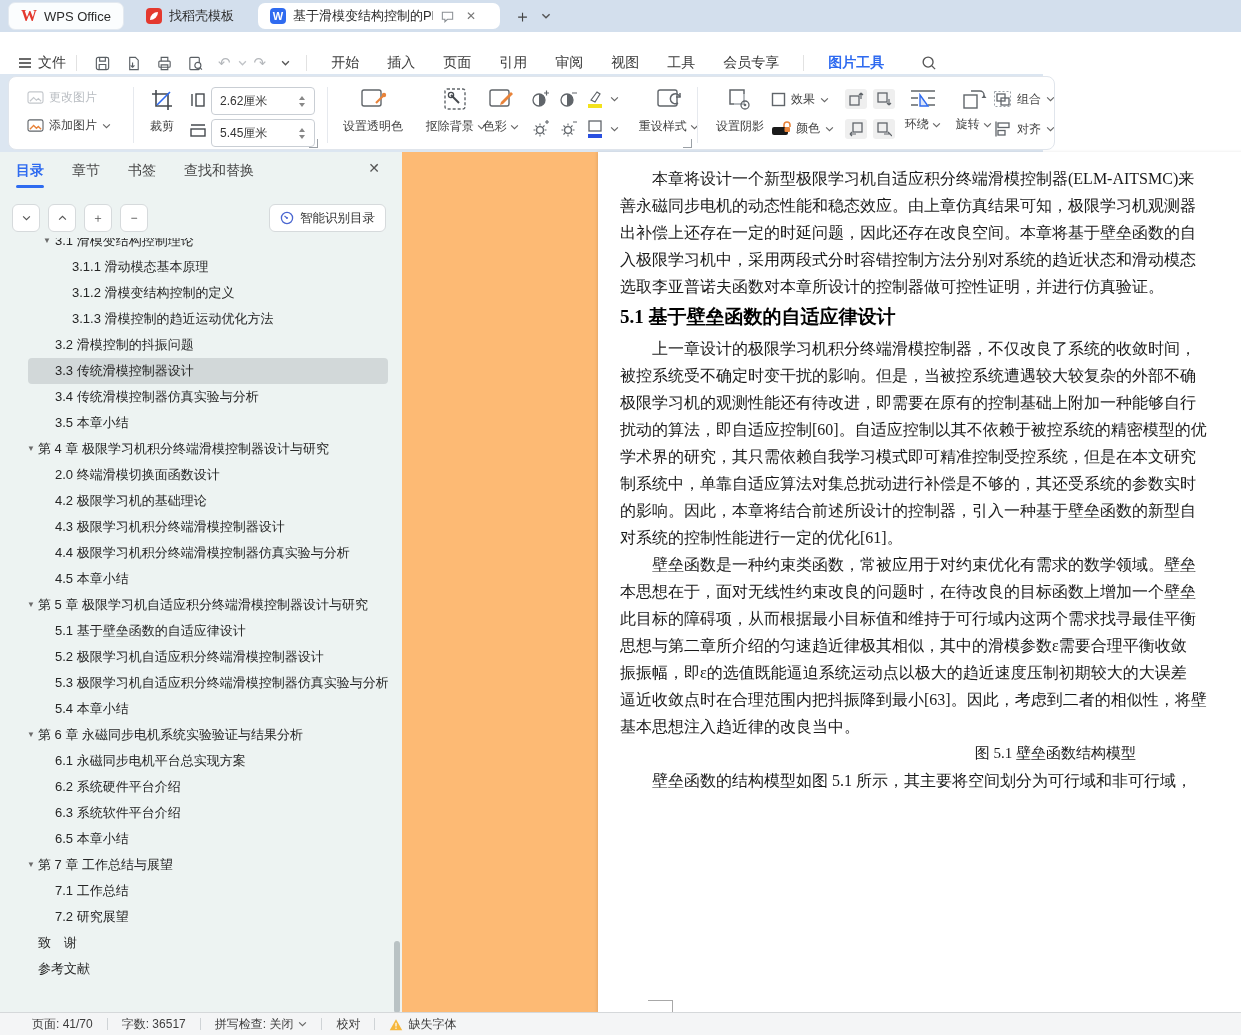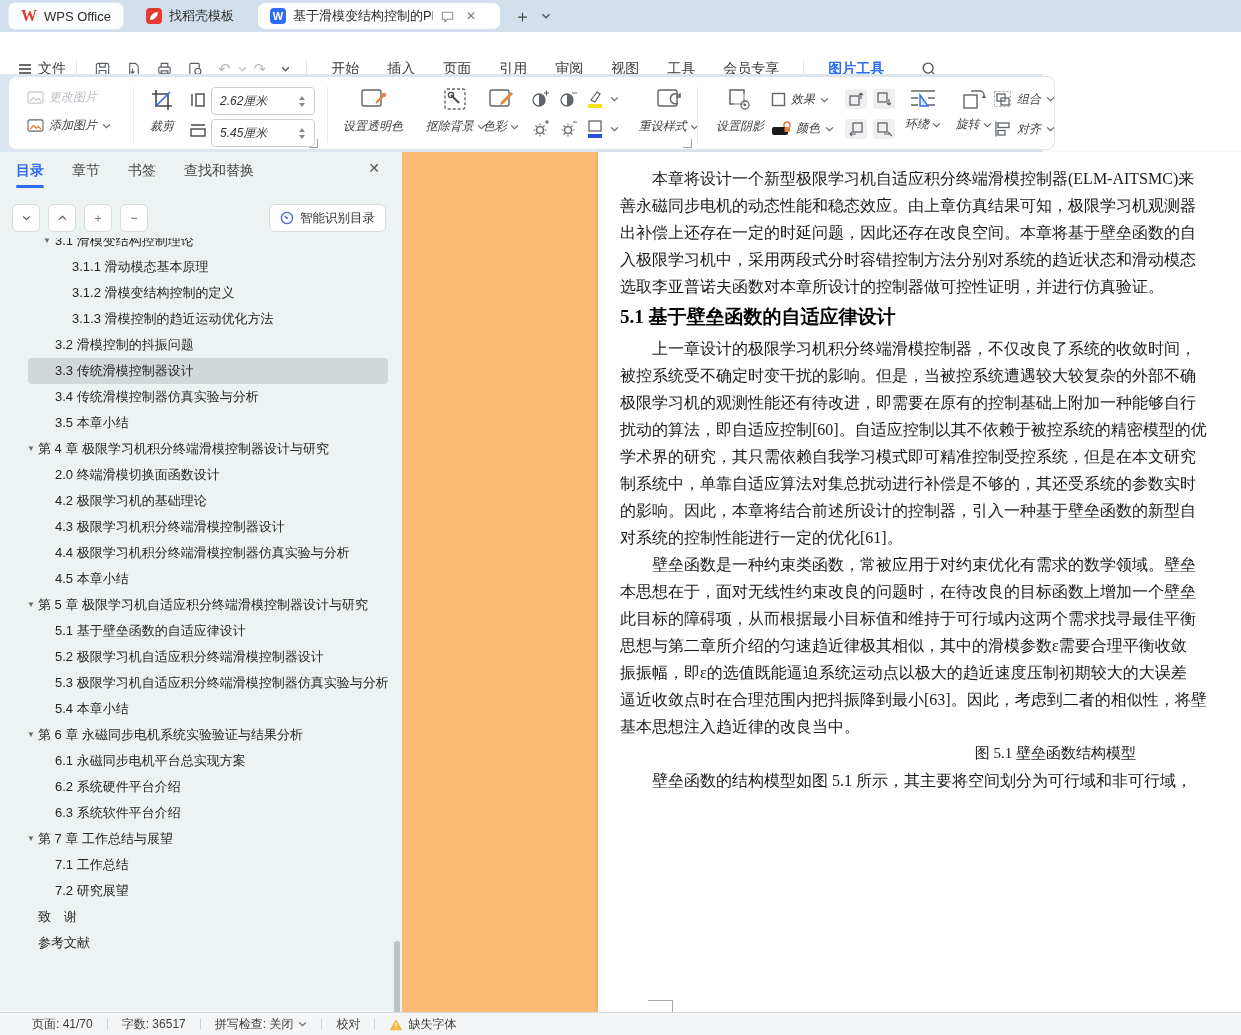--- a/index.html
+++ b/index.html
@@ -13,30 +13,30 @@
   #tab-doc{margin-left:12px;background:#ffffff;width:218px;justify-content:flex-start;}
   .wlogo{font-family:"Liberation Serif",serif;font-weight:bold;color:#e4392e;font-size:16px;line-height:16px;}
   .docer-ic{width:16px;height:16px;border-radius:4px;background:#e4392e;position:relative}
   .docer-ic::after{content:"";position:absolute;left:4px;top:4px;width:8px;height:8px;border-radius:8px 0 8px 0;background:#fff;}
   .wdoc{width:16px;height:16px;border-radius:4px;background:#2f6bf0;color:#fff;font-size:11px;font-weight:bold;text-align:center;line-height:16px;}
   .tab-title{white-space:nowrap;overflow:hidden;max-width:140px;}
   .tab-x{color:#777;font-size:12px;margin-left:4px;cursor:default}
   .tab-plus{font-size:17px;color:#444;margin-left:14px;}
   .tab-caret{margin-left:10px}
   
-  #menubar{position:absolute;left:0;top:48px;width:1241px;height:42px;background:#fff;display:flex;align-items:center;font-size:14px;color:#3a3a3a;}
+  #menubar{position:absolute;left:0;top:42px;width:1241px;height:42px;background:#fff;display:flex;align-items:center;font-size:14px;color:#3a3a3a;}
   .mb-file{display:flex;align-items:center;gap:6px;margin-left:18px;font-size:14px;}
   .mb-div{width:1px;height:16px;background:#e2e2e2;margin:0 10px;}
   .qicon{margin:0 7px;display:flex;align-items:center}
   .gray-glyph{color:#b5b8bc;font-size:15px}
   .mb-tab{margin:0 14px;cursor:default;white-space:nowrap}
   .mb-tab.active{color:#2f6bf0;font-weight:bold;position:relative;}
   .mb-tab.active::after{content:"";position:absolute;left:2px;right:2px;bottom:-10px;height:3px;background:#2f6bf0;border-radius:2px;}
   
-  #ribbonzone{position:absolute;left:0;top:74px;width:1043px;height:78px;background:#dce6f1;font-style:italic;}
+  #ribbonzone{position:absolute;left:0;top:74px;width:1043px;height:78px;background:#dce6f1;}
   #ribbonpanel{position:absolute;left:8px;top:2px;right:-12px;bottom:2px;background:#fff;border:1px solid #e0e5ec;border-radius:8px;overflow:hidden;}
   .rb{position:absolute;}
   .rdiv{width:1px;background:#e6e9ee;top:10px;height:56px;}
   .rbtn{display:flex;flex-direction:column;align-items:center;top:10px;}
   .rbtn .lbl,.rrow .lbl{font-size:12px;color:#3f3f3f;white-space:nowrap;margin-top:5px;}
   .rrow{display:flex;align-items:center;gap:5px;font-size:12px;color:#3f3f3f;white-space:nowrap;}
   .rrow.dis,.rbtn.dis .lbl{color:#b9bdc2;}
   .rsq{width:22px;height:20px;display:flex;align-items:center;justify-content:center;border-radius:3px;}
   .rsq.bg{background:#efefef;}
   .spin{width:102px;height:26px;background:#fff;border:1px solid #c9ced4;border-radius:4px;display:flex;align-items:center;font-size:12px;color:#333;}
@@ -605,20 +605,24 @@
         
         <span>6.2 系统硬件平台介绍</span>
       </div>
 
       <div class="toc-row lv2">
         
         <span>6.3 系统软件平台介绍</span>
       </div>
 
 
+      <div class="toc-row lv2">
+        
+        <span>6.5 本章小结</span>
+      </div>
 
       <div class="toc-row lv1 has-caret">
         <span class="toc-caret">▼</span>
         <span>第 7 章 工作总结与展望</span>
       </div>
 
       <div class="toc-row lv2">
         
         <span>7.1 工作总结</span>
       </div>

